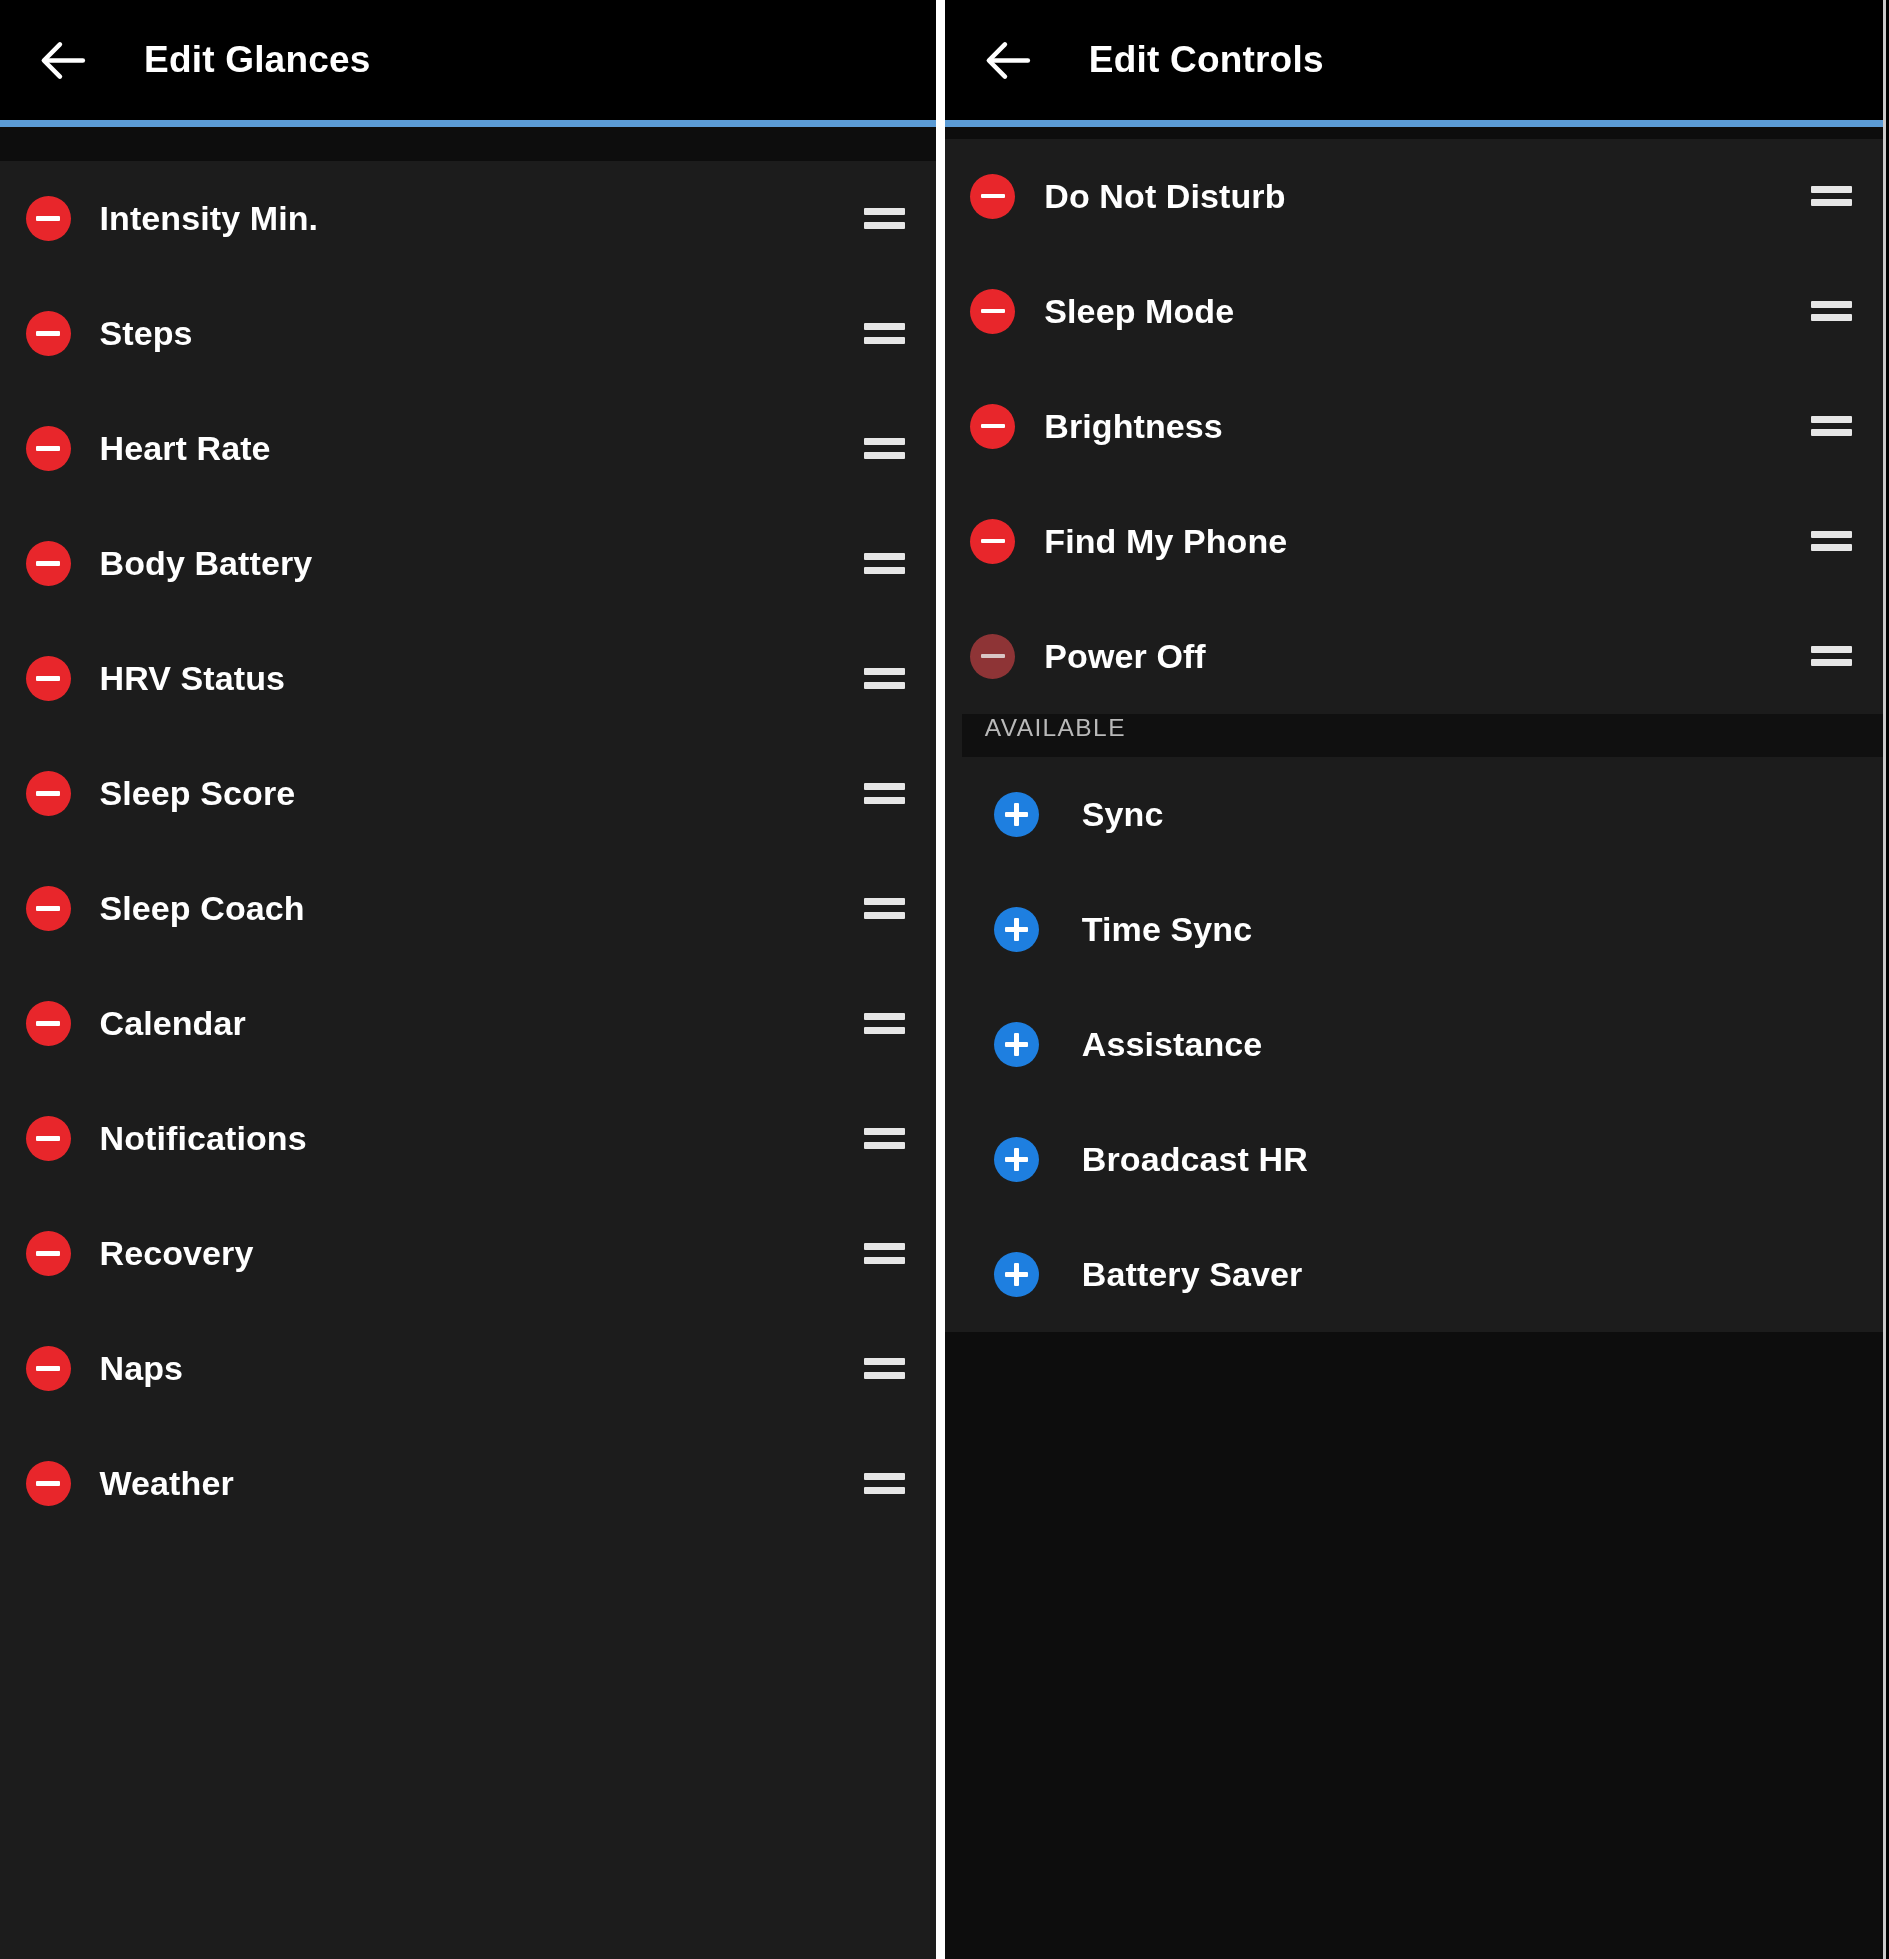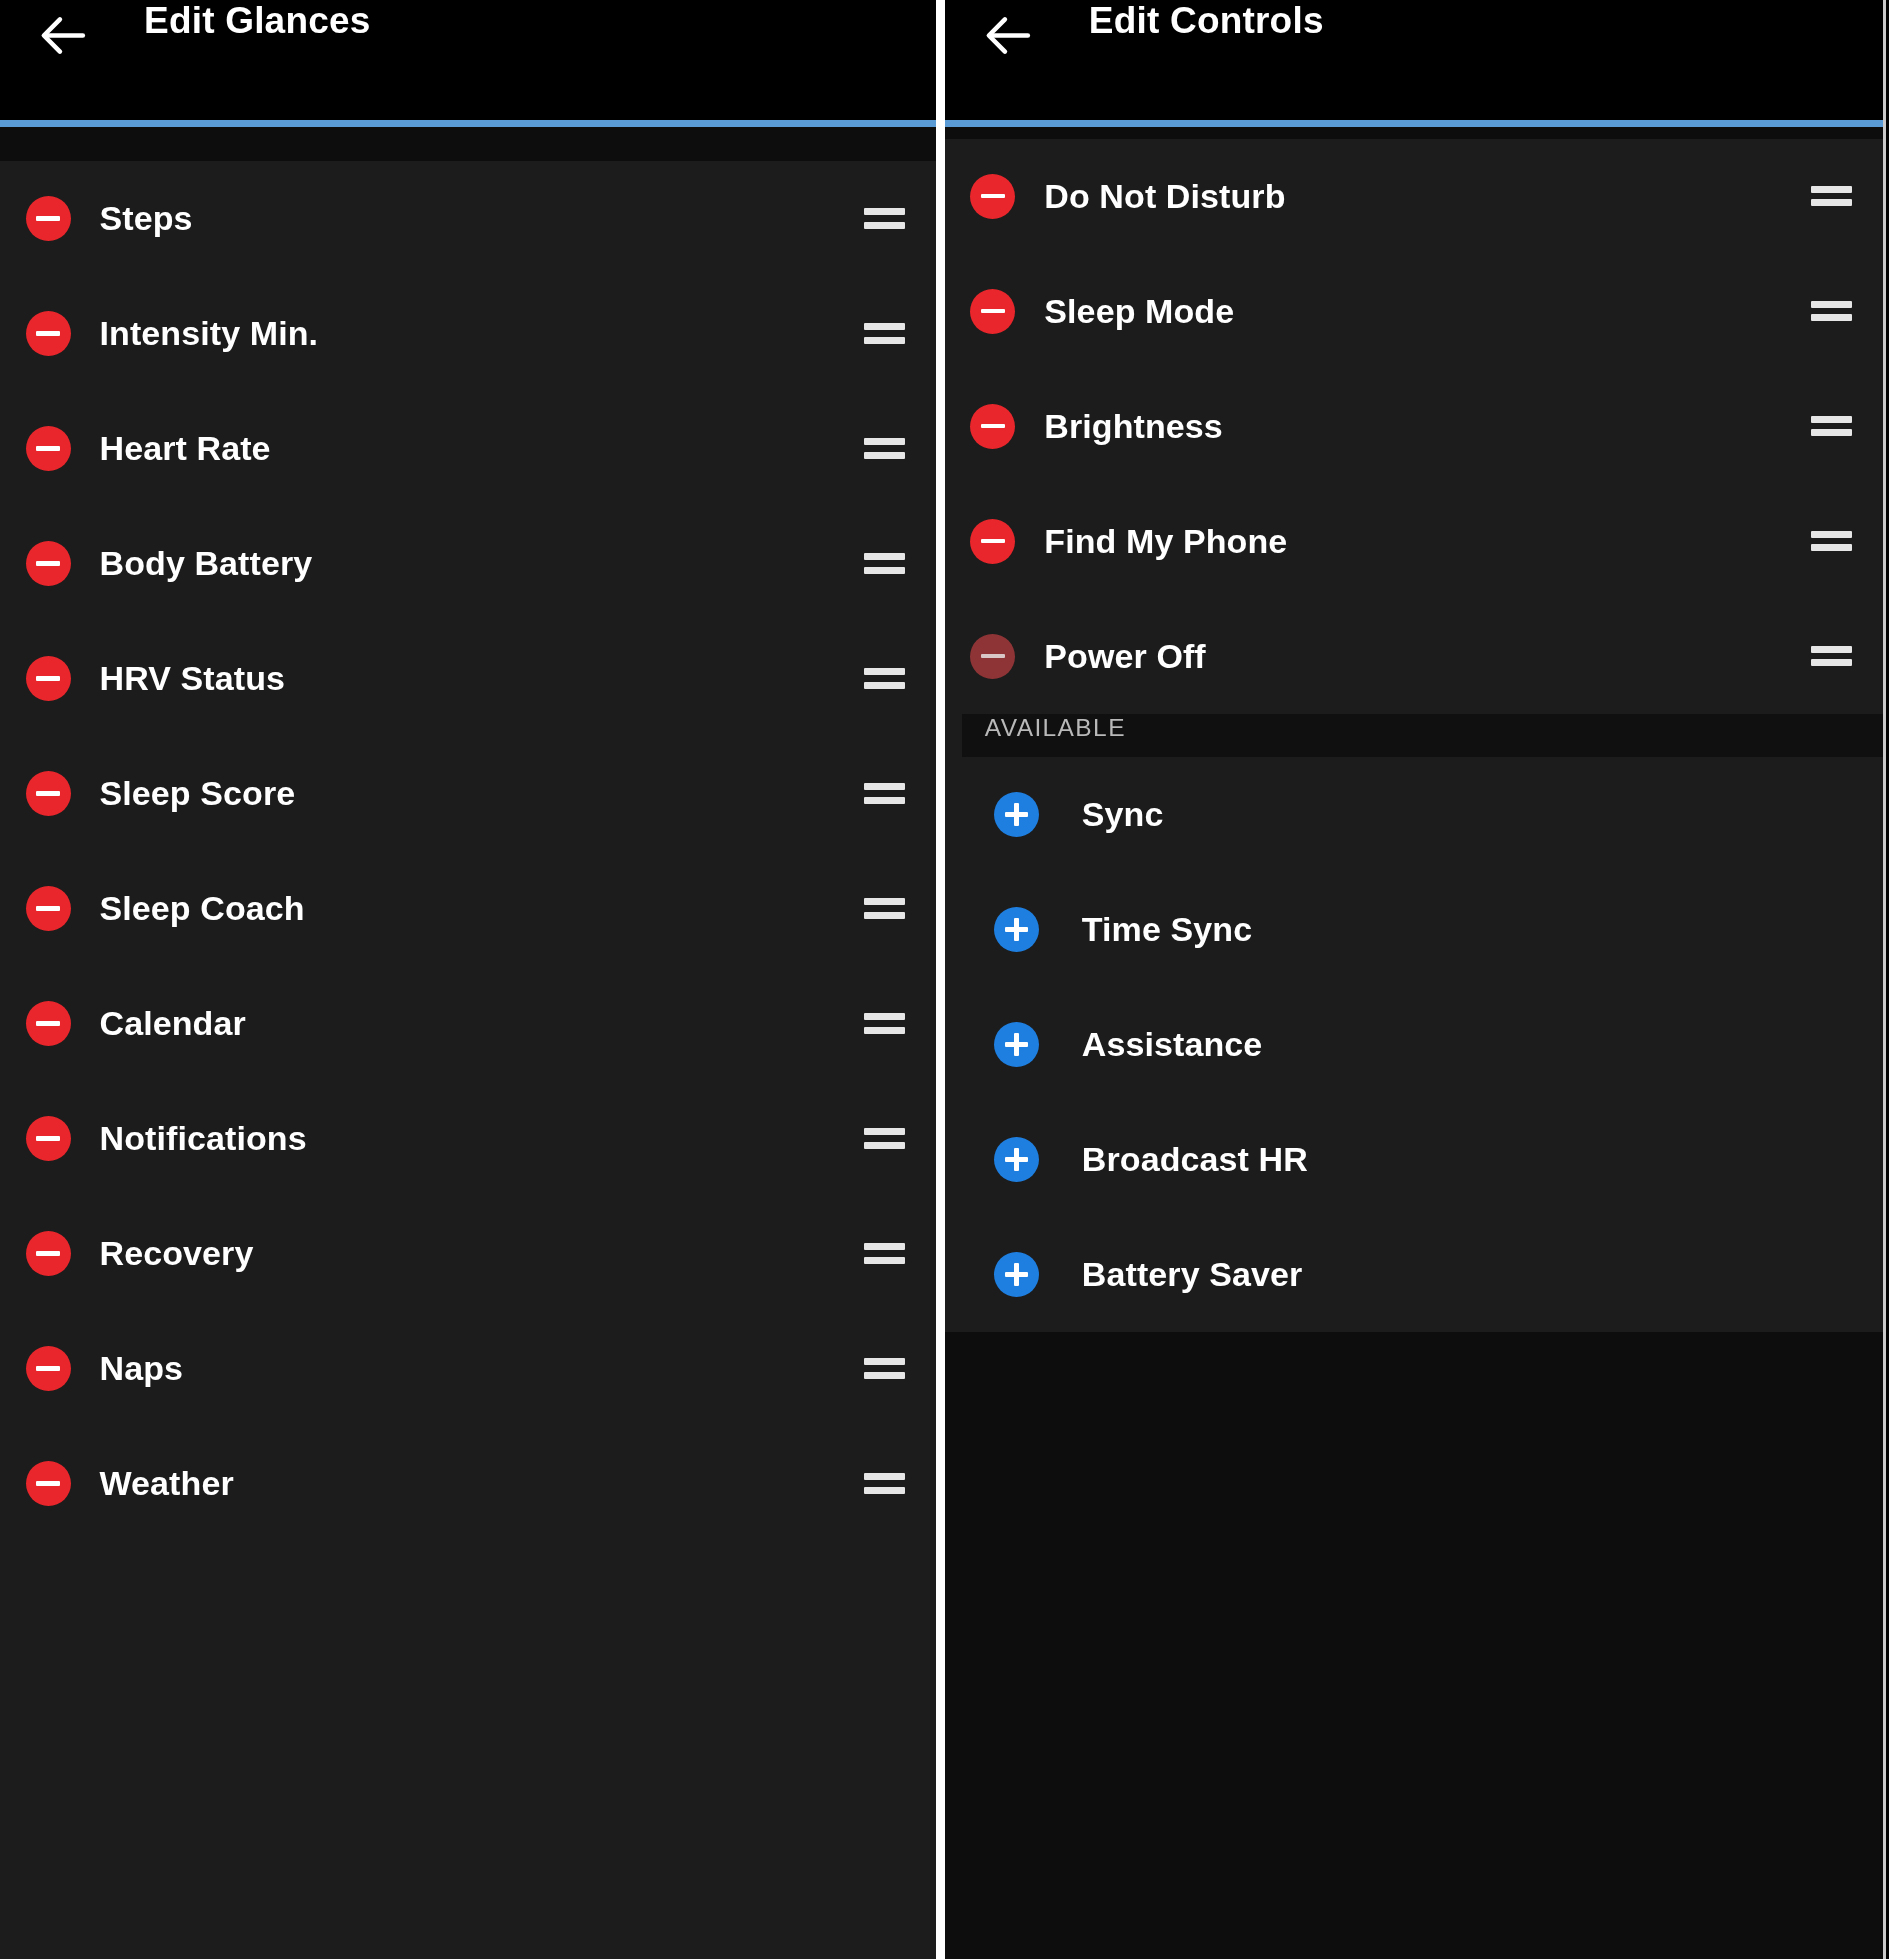--- a/index.html
+++ b/index.html
@@ -36,21 +36,21 @@
     border-right: 3.9px solid #c9c9c9;
     box-sizing: border-box;
   }
 
   
   .appbar {
     position: relative;
     height: 120px;
     background: #000000;
     display: flex;
-    align-items: flex-start;
+    align-items: center;
     padding-left: 29px;
     box-sizing: border-box;
   }
   .back-btn {
     width: 71px;
     height: 71px;
     display: flex;
     align-items: center;
     justify-content: center;
     cursor: pointer;
@@ -211,32 +211,32 @@
 
     <div class="panel-body">
       <div class="below-bar"></div>
 
       <div class="list">
 
         <div class="row">
           <div class="circle-btn minus">
               <span class="bar-h"></span>
             </div>
+          <div class="row-label">Intensity Min.</div>
+          <div class="drag-handle">
+              <span></span>
+              <span></span>
+            </div>
+        </div>
+
+        <div class="row">
+          <div class="circle-btn minus">
+              <span class="bar-h"></span>
+            </div>
           <div class="row-label">Steps</div>
-          <div class="drag-handle">
-              <span></span>
-              <span></span>
-            </div>
-        </div>
-
-        <div class="row">
-          <div class="circle-btn minus">
-              <span class="bar-h"></span>
-            </div>
-          <div class="row-label">Intensity Min.</div>
           <div class="drag-handle">
               <span></span>
               <span></span>
             </div>
         </div>
 
         <div class="row">
           <div class="circle-btn minus">
               <span class="bar-h"></span>
             </div>

